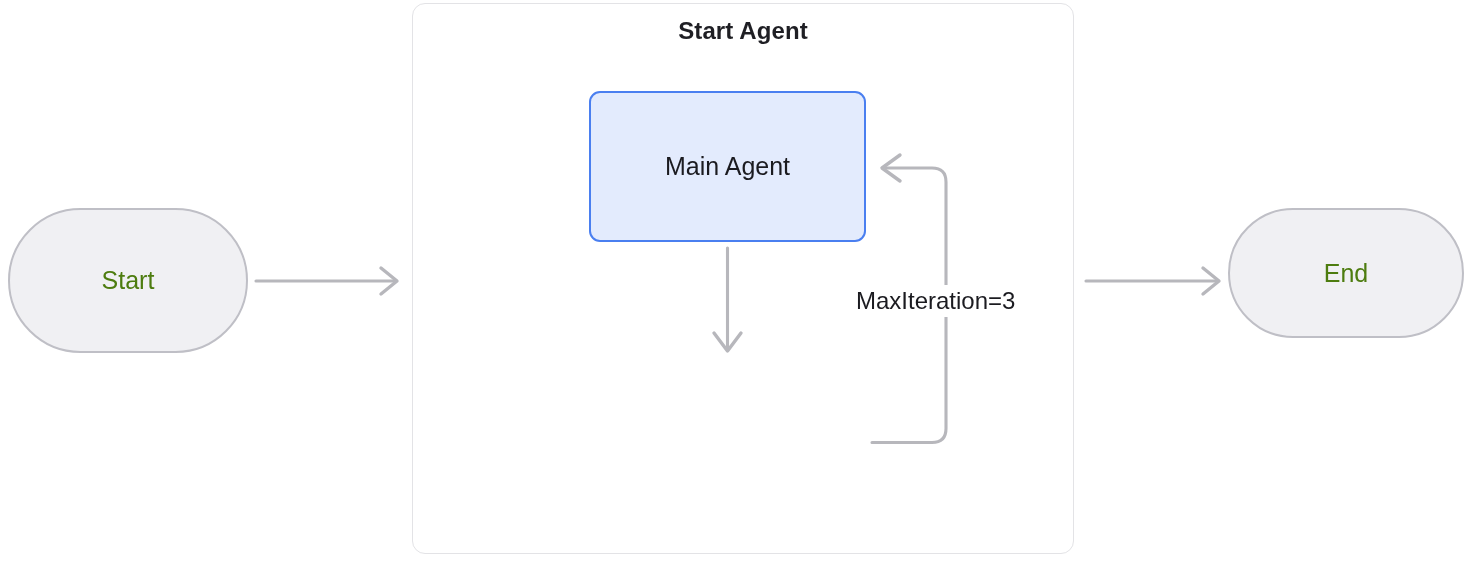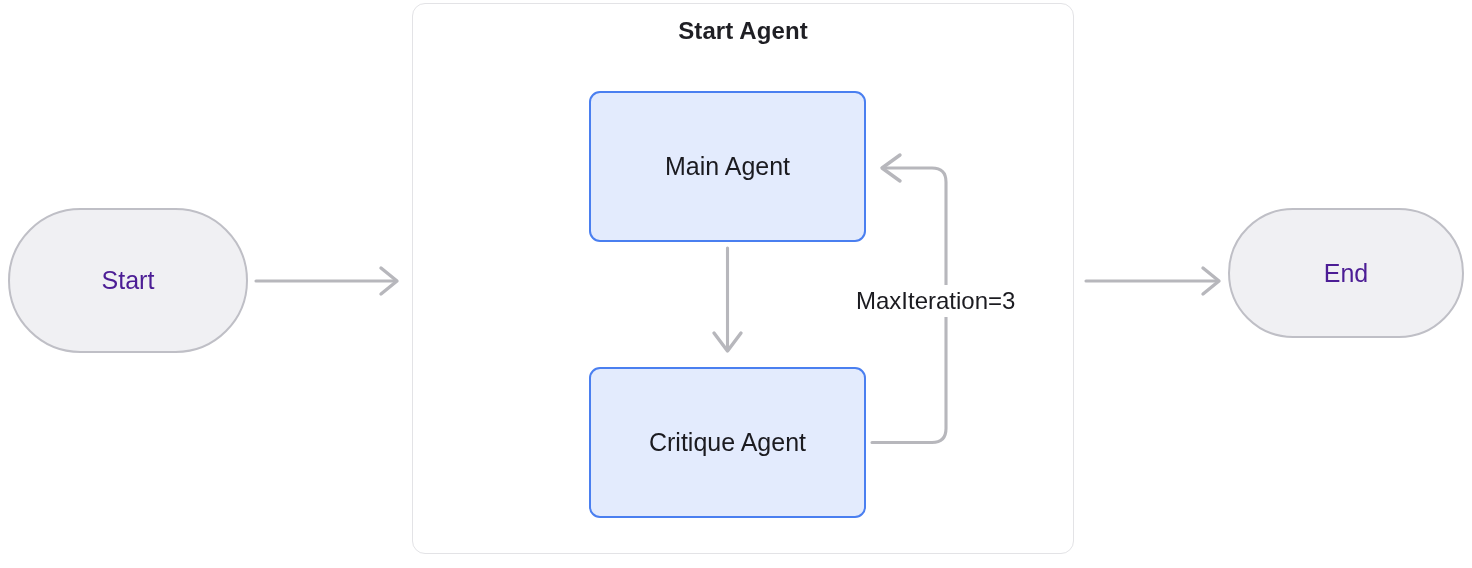--- a/index.html
+++ b/index.html
@@ -63,21 +63,21 @@
   .terminal {
     position: absolute;
     box-sizing: border-box;
     background: #f0f0f3;
     border: 2.4px solid #bfbfc6;
     border-radius: 999px;
     display: flex;
     align-items: center;
     justify-content: center;
     font-size: 25px;
-    color: #4c1d95;
+    color: #4d7c0f;
   }
   #node-start { left: 8px;    top: 208px; width: 240px; height: 145px; }
   #node-end   { left: 1228px; top: 208px; width: 236px; height: 130px; }
 
   
   #edges {
     position: absolute;
     left: 0; top: 0;
     width: 1472px;
     height: 568px;
@@ -145,23 +145,20 @@
   </svg>
 
   <div class="terminal" id="node-start">
     <span>Start</span>
   </div>
 
   <div class="node-box" id="node-main">
     <span>Main Agent</span>
   </div>
 
-  <div class="node-box" id="node-critique">
-    <span>Critique Agent</span>
-  </div>
 
   <div class="terminal" id="node-end">
     <span>End</span>
   </div>
 
   <div class="edge-label" id="label-maxiter">MaxIteration=3</div>
 
 </div>
 
 </body></html>

